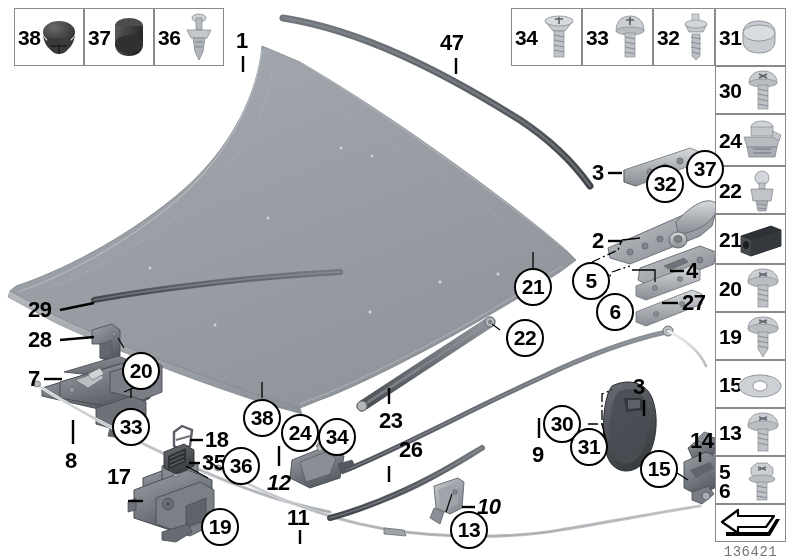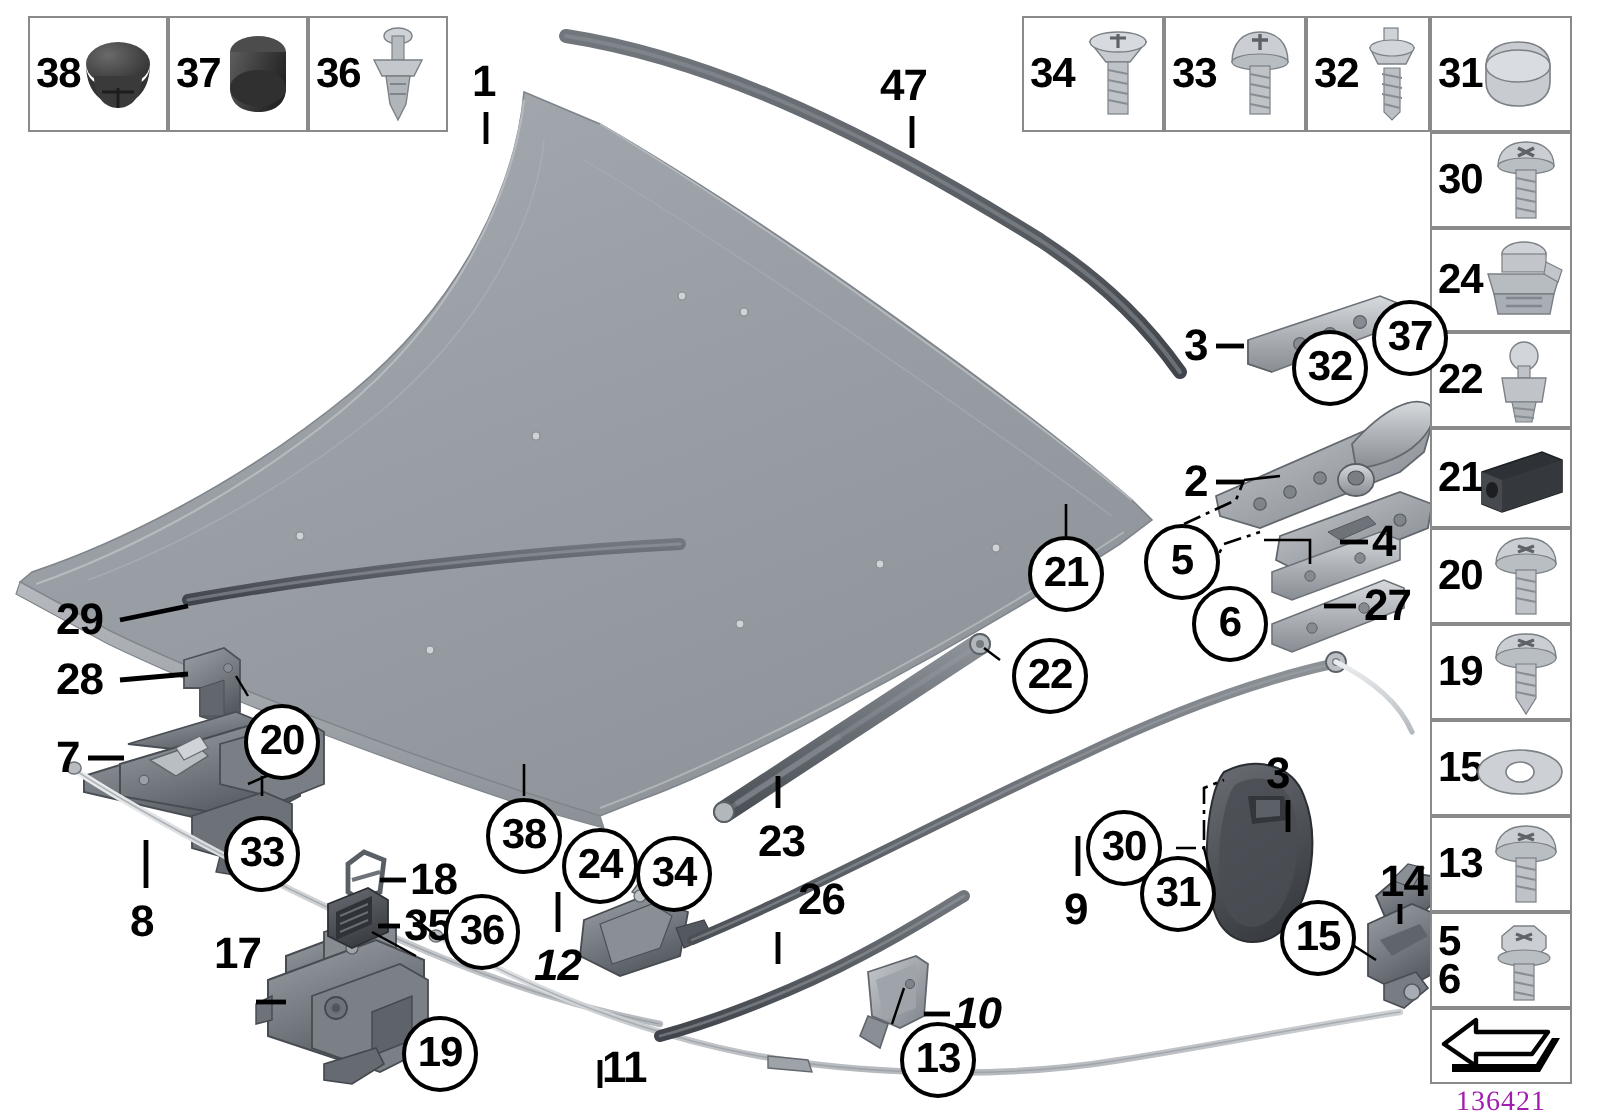--- a/index.html
+++ b/index.html
@@ -64,23 +64,23 @@
     justify-content: center;
     font-weight: bold;
     font-size: 21px;
     color: #000;
     letter-spacing: -0.5px;
     box-sizing: border-box;
   }
   .footer-code {
     position: absolute;
     font-size: 14px;
-    color: #a21caf;
+    color: #737373;
     letter-spacing: 0.5px;
-    font-family: Liberation Serif, serif;
+    font-family: Liberation Mono, monospace;
   }
   .arrow-box {
     position: absolute;
     border: 1px solid #8a8a8a;
     background: #fff;
     box-sizing: border-box;
   }
 </style>
 </head>
 <body>
@@ -600,21 +600,21 @@
   <div class="callout-label" style="left:267px;top:470px;font-style:italic;">12</div>
   <svg class="layer">
       <line x1="279" y1="446" x2="279" y2="466" stroke="#000" stroke-width="2.4"></line>
     </svg>
 
   <div class="callout-label" style="left:107px;top:464px;">17</div>
   <svg class="layer">
       <line x1="128" y1="501" x2="143" y2="501" stroke="#000" stroke-width="2.4"></line>
     </svg>
 
-  <div class="callout-label" style="left:301px;top:505px;margin-top:16px;">11</div>
+  <div class="callout-label" style="left:287px;top:505px;">11</div>
   <svg class="layer">
       <line x1="300" y1="530" x2="300" y2="544" stroke="#000" stroke-width="2.4"></line>
     </svg>
 
   <div class="callout-label" style="left:379px;top:408px;">23</div>
   <svg class="layer">
       <line x1="389" y1="388" x2="389" y2="404" stroke="#000" stroke-width="2.4"></line>
     </svg>
 
   <div class="callout-label" style="left:399px;top:437px;">26</div>

